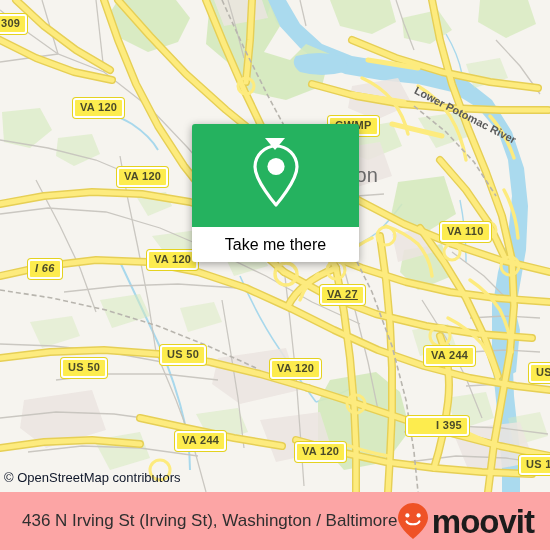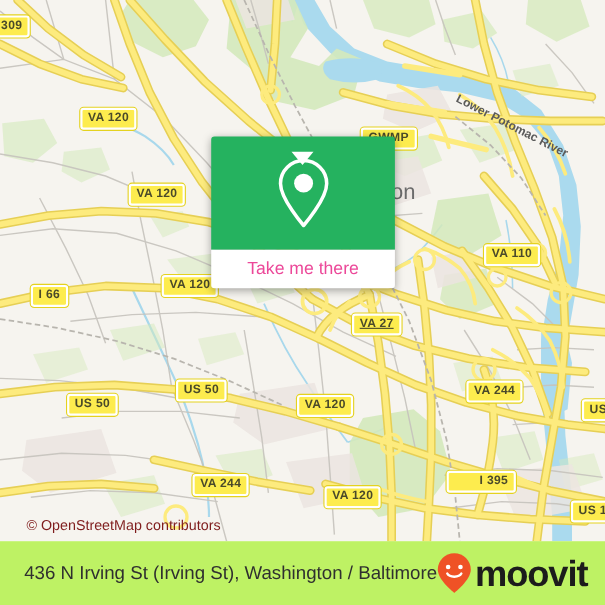--- a/index.html
+++ b/index.html
@@ -17,38 +17,38 @@
           padding:1px 5px 2px 5px;white-space:nowrap;letter-spacing:.3px;
           font-family:"Liberation Sans",sans-serif;}
 
   
   .placelabel{position:absolute;color:#6b6b6b;font-size:20px;white-space:nowrap;
               font-family:"Liberation Sans",sans-serif;}
   .riverlabel{position:absolute;color:#5a5a5a;font-size:11px;white-space:nowrap;
               font-family:"Liberation Sans",sans-serif;font-weight:600;}
 
   
-  #attrib{position:absolute;left:24px;top:470px;font-size:13px;color:#7f1d1d;
+  #attrib{position:absolute;left:4px;top:470px;font-size:13px;color:#0f172a;
           font-family:"Liberation Sans",sans-serif;white-space:nowrap;}
 
   
   #popup{position:absolute;left:192px;top:124px;width:167px;
          filter:drop-shadow(0 2px 4px rgba(0,0,0,.35));}
   #popup-green{height:103px;background:#25b25f;border-radius:3px 3px 0 0;
                display:flex;align-items:center;justify-content:center;}
   #popup-foot{height:35px;background:#ffffff;border-radius:0 0 3px 3px;
               display:flex;align-items:center;justify-content:center;}
-  #popup-foot span{font-size:16px;color:#ec4899;font-family:"Liberation Sans",sans-serif;}
+  #popup-foot span{font-size:16px;color:#000000;font-family:"Liberation Sans",sans-serif;}
   #popup-tail{position:absolute;left:50%;margin-left:-10px;top:138px;
               width:0;height:0;border-left:10px solid transparent;
               border-right:10px solid transparent;border-top:12px solid #ffffff;}
 
   
   #bottombar{position:absolute;left:0;top:492px;width:550px;height:58px;
-             background:#bef264;overflow:hidden;}
+             background:#fca5a5;overflow:hidden;}
   #address{position:absolute;left:22px;top:50%;transform:translateY(-50%);
            font-size:17px;color:#2f2f2f;white-space:nowrap;
            font-family:"Liberation Sans",sans-serif;}
   #brand{position:absolute;right:16px;top:50%;transform:translateY(-50%);
          display:flex;align-items:center;gap:2px;}
   #brand-word{font-size:33px;color:#1c1c1c;font-weight:bold;letter-spacing:-1px;
               font-family:"Liberation Sans",sans-serif;line-height:33px;text-align:right;}
 </style>
 </head>
 <body>
@@ -263,28 +263,28 @@
     <div class="riverlabel" style="left:418px;top:84px;transform:rotate(27deg);transform-origin:0 0;">Lower Potomac River</div>
 
     <div class="placelabel" style="left:350px;top:164px;">ton</div>
 
     <div class="shield" style="left:-6px;top:14px;">309</div>
     <div class="shield" style="left:73px;top:98px;">VA 120</div>
     <div class="shield" style="left:117px;top:167px;">VA 120</div>
     <div class="shield" style="left:328px;top:93px;margin-top:23px;">GWMP</div>
     <div class="shield" style="left:440px;top:222px;">VA 110</div>
     <div class="shield" style="left:147px;top:250px;">VA 120</div>
-    <div class="shield" style="left:28px;top:259px;">I 66</div>
+    <div class="shield" style="left:28px;top:259px;font-style:italic;">I 66</div>
     <div class="shield" style="left:320px;top:285px;text-decoration:underline;">VA 27</div>
     <div class="shield" style="left:160px;top:345px;">US 50</div>
     <div class="shield" style="left:61px;top:358px;">US 50</div>
     <div class="shield" style="left:270px;top:359px;">VA 120</div>
     <div class="shield" style="left:424px;top:346px;">VA 244</div>
     <div class="shield" style="left:529px;top:363px;">US 1</div>
-    <div class="shield" style="left:406px;top:428px;padding-left:28px;">I 395</div>
+    <div class="shield" style="left:406px;top:416px;padding-left:28px;">I 395</div>
     <div class="shield" style="left:175px;top:431px;">VA 244</div>
     <div class="shield" style="left:295px;top:442px;">VA 120</div>
     <div class="shield" style="left:519px;top:455px;">US 1</div>
 
     <div id="attrib">© OpenStreetMap contributors</div>
 
     <div id="popup">
       <div id="popup-green">
         <svg width="56" height="70" viewBox="0 0 56 70">
           <path d="M28,5 C16.5,5 7,14.3 7,25.8 C7,40 28,64 28,64 C28,64 49,40 49,25.8

